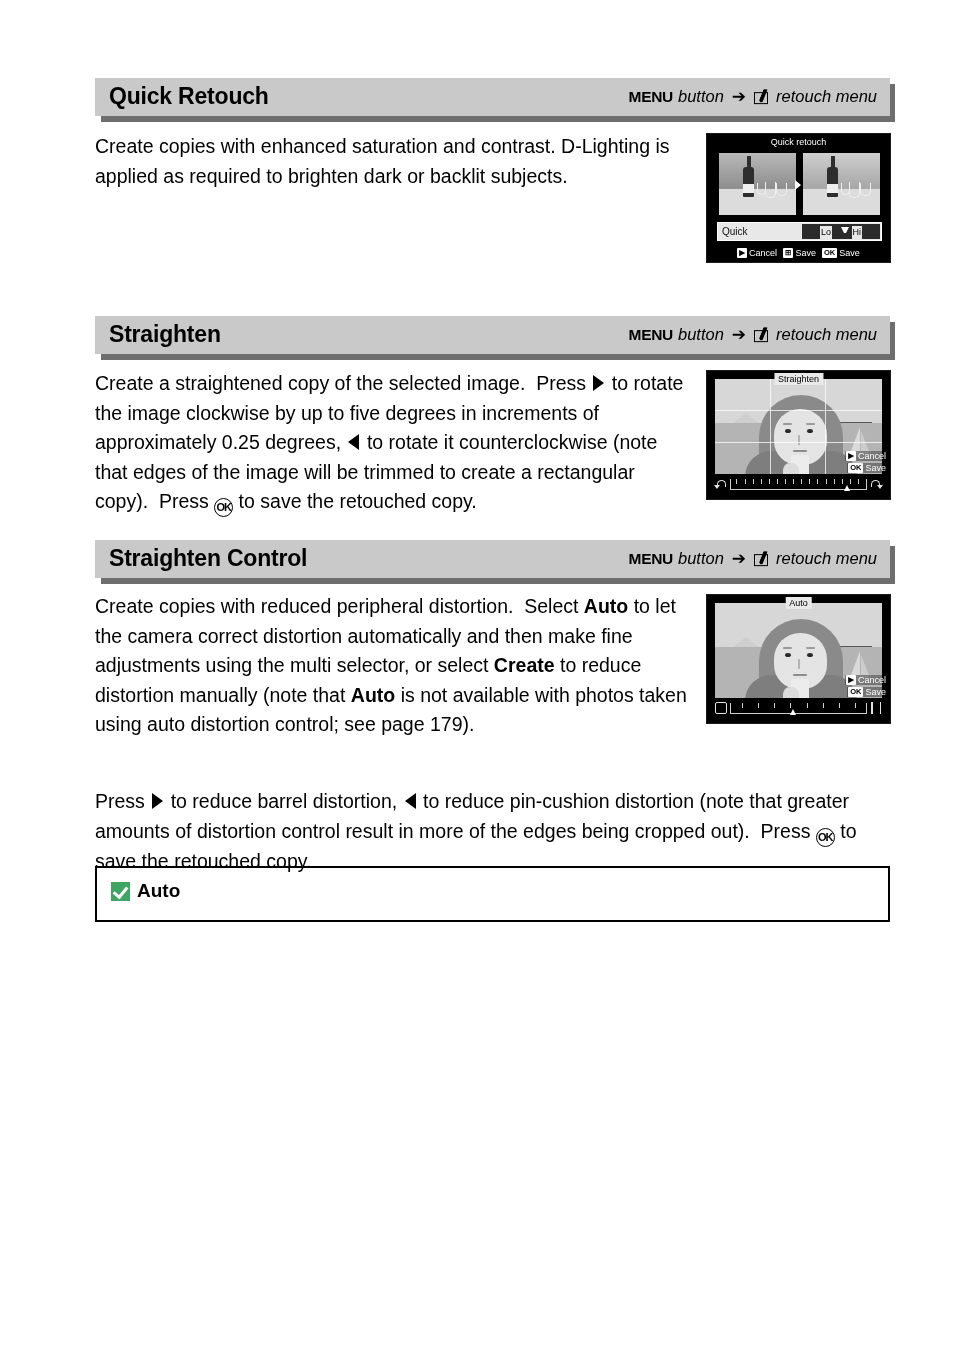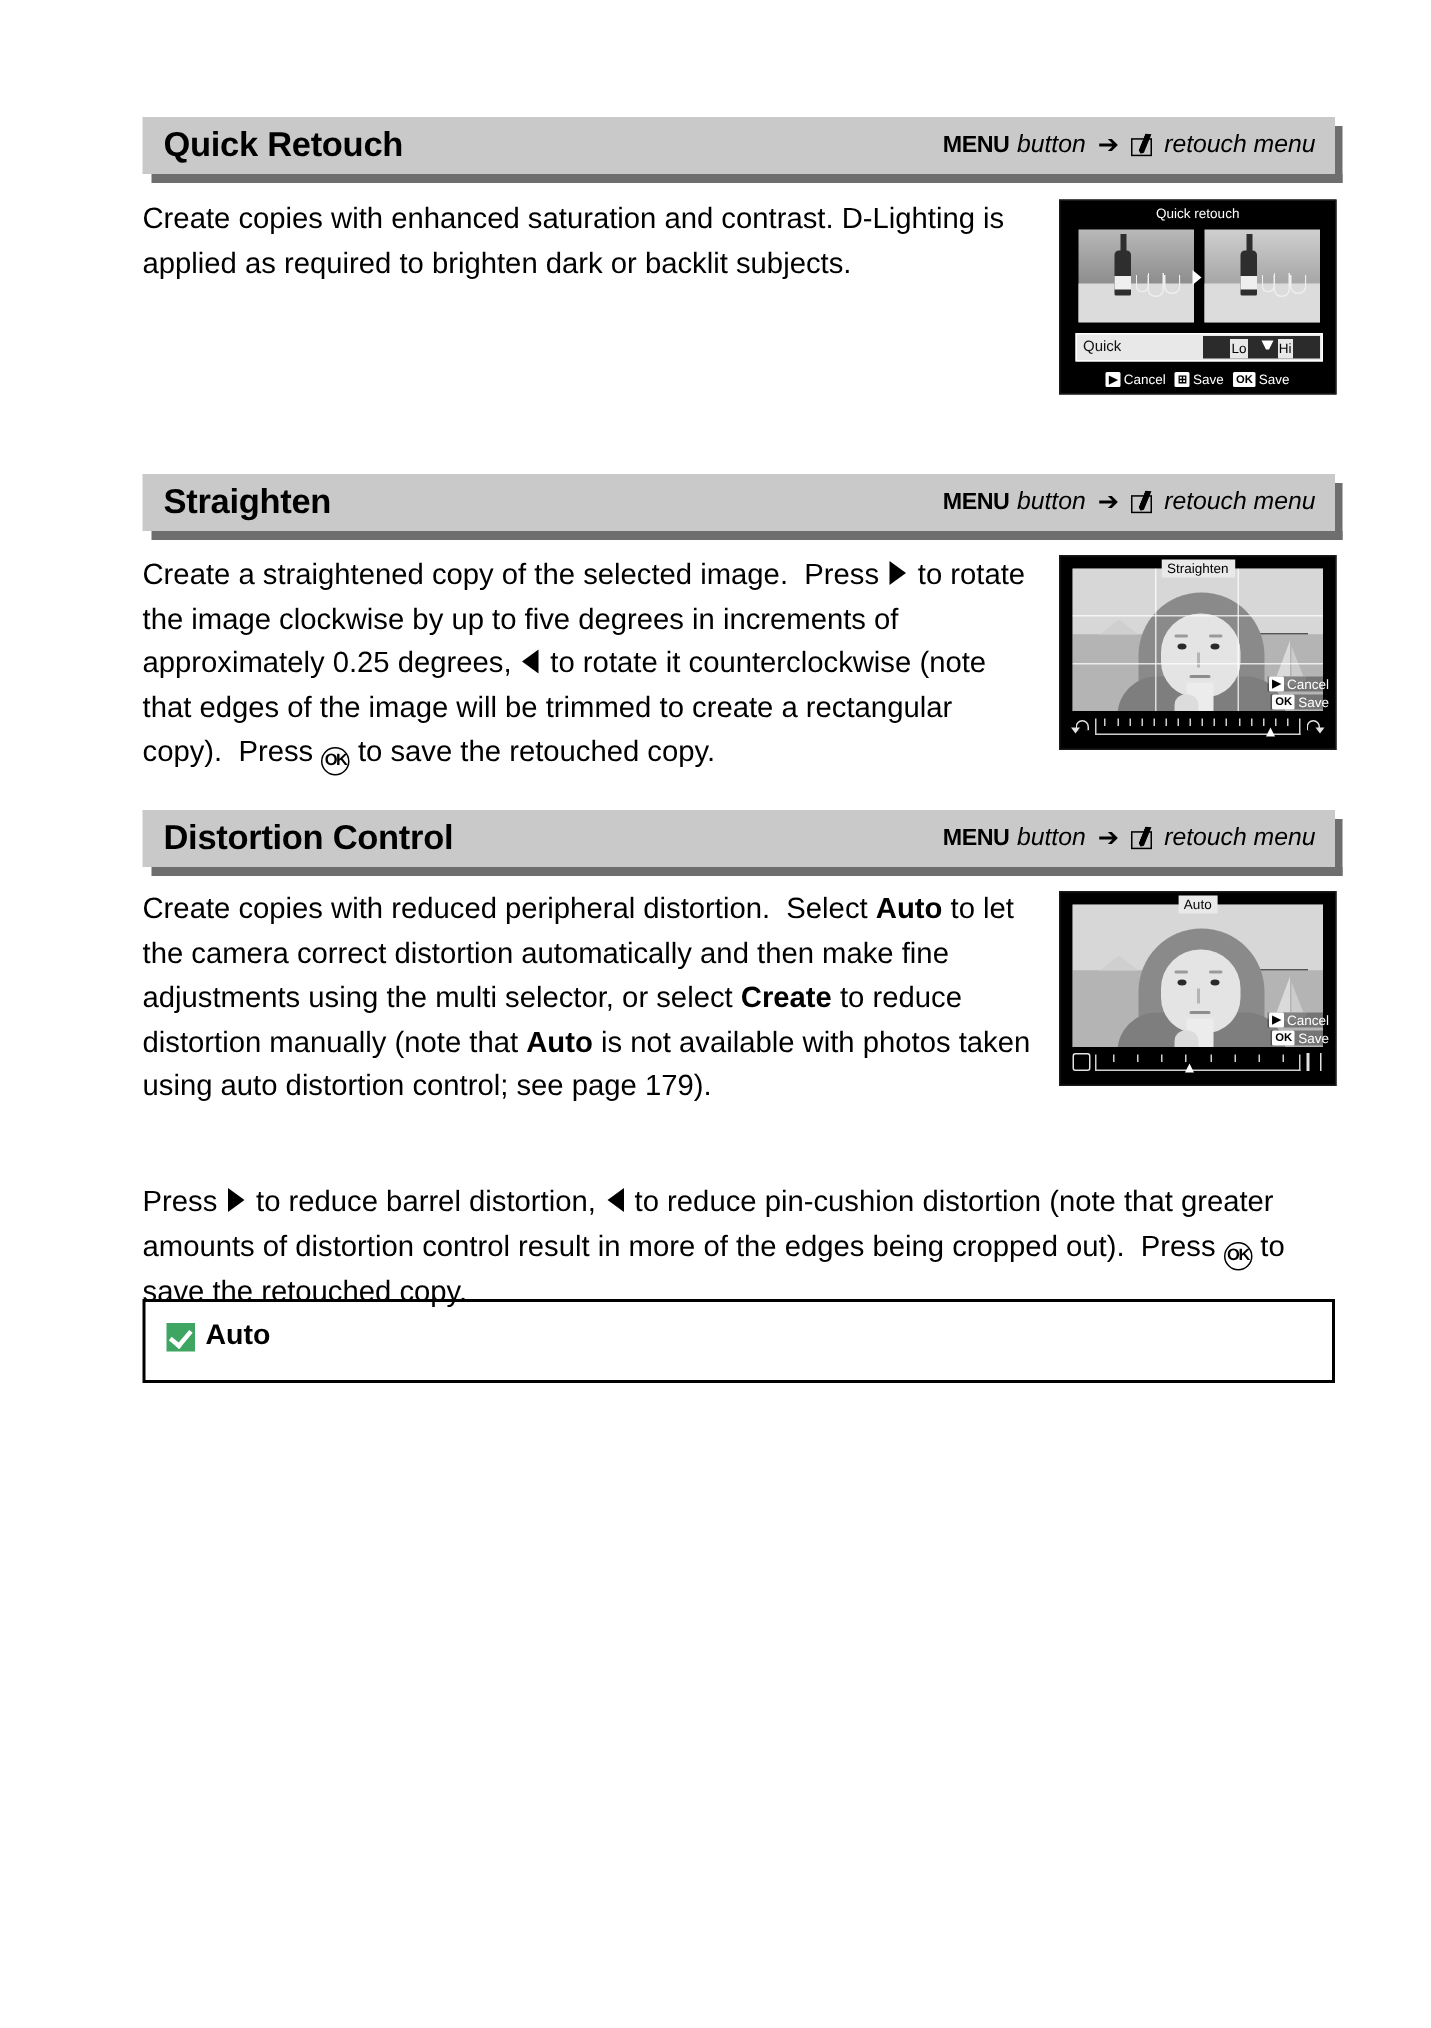--- a/index.html
+++ b/index.html
@@ -758,21 +758,21 @@
           <span class="tick" style="left:82%"></span>
         <span class="tick" style="left:88%"></span>
           <span class="tick" style="left:94%"></span>
         <span class="ruler-pointer" style="left:84%"></span>
       </span>
       <span class="rot-icon"></span>
     </div>
   </div>
 
   <div class="section-head" style="top:540px;">
-    <div class="section-title">Distortion Control</div>
+    <div class="section-title">Straighten Control</div>
     <div class="section-path">
       <span class="menu-word">MENU</span>
       <span class="ital">button</span>
       <span class="arrow-r">➔</span>
       <span class="retouch-icon">
         <span class="box"></span>
           <span class="pen"></span>
       </span>
       <span class="ital">retouch menu</span>
     </div>

